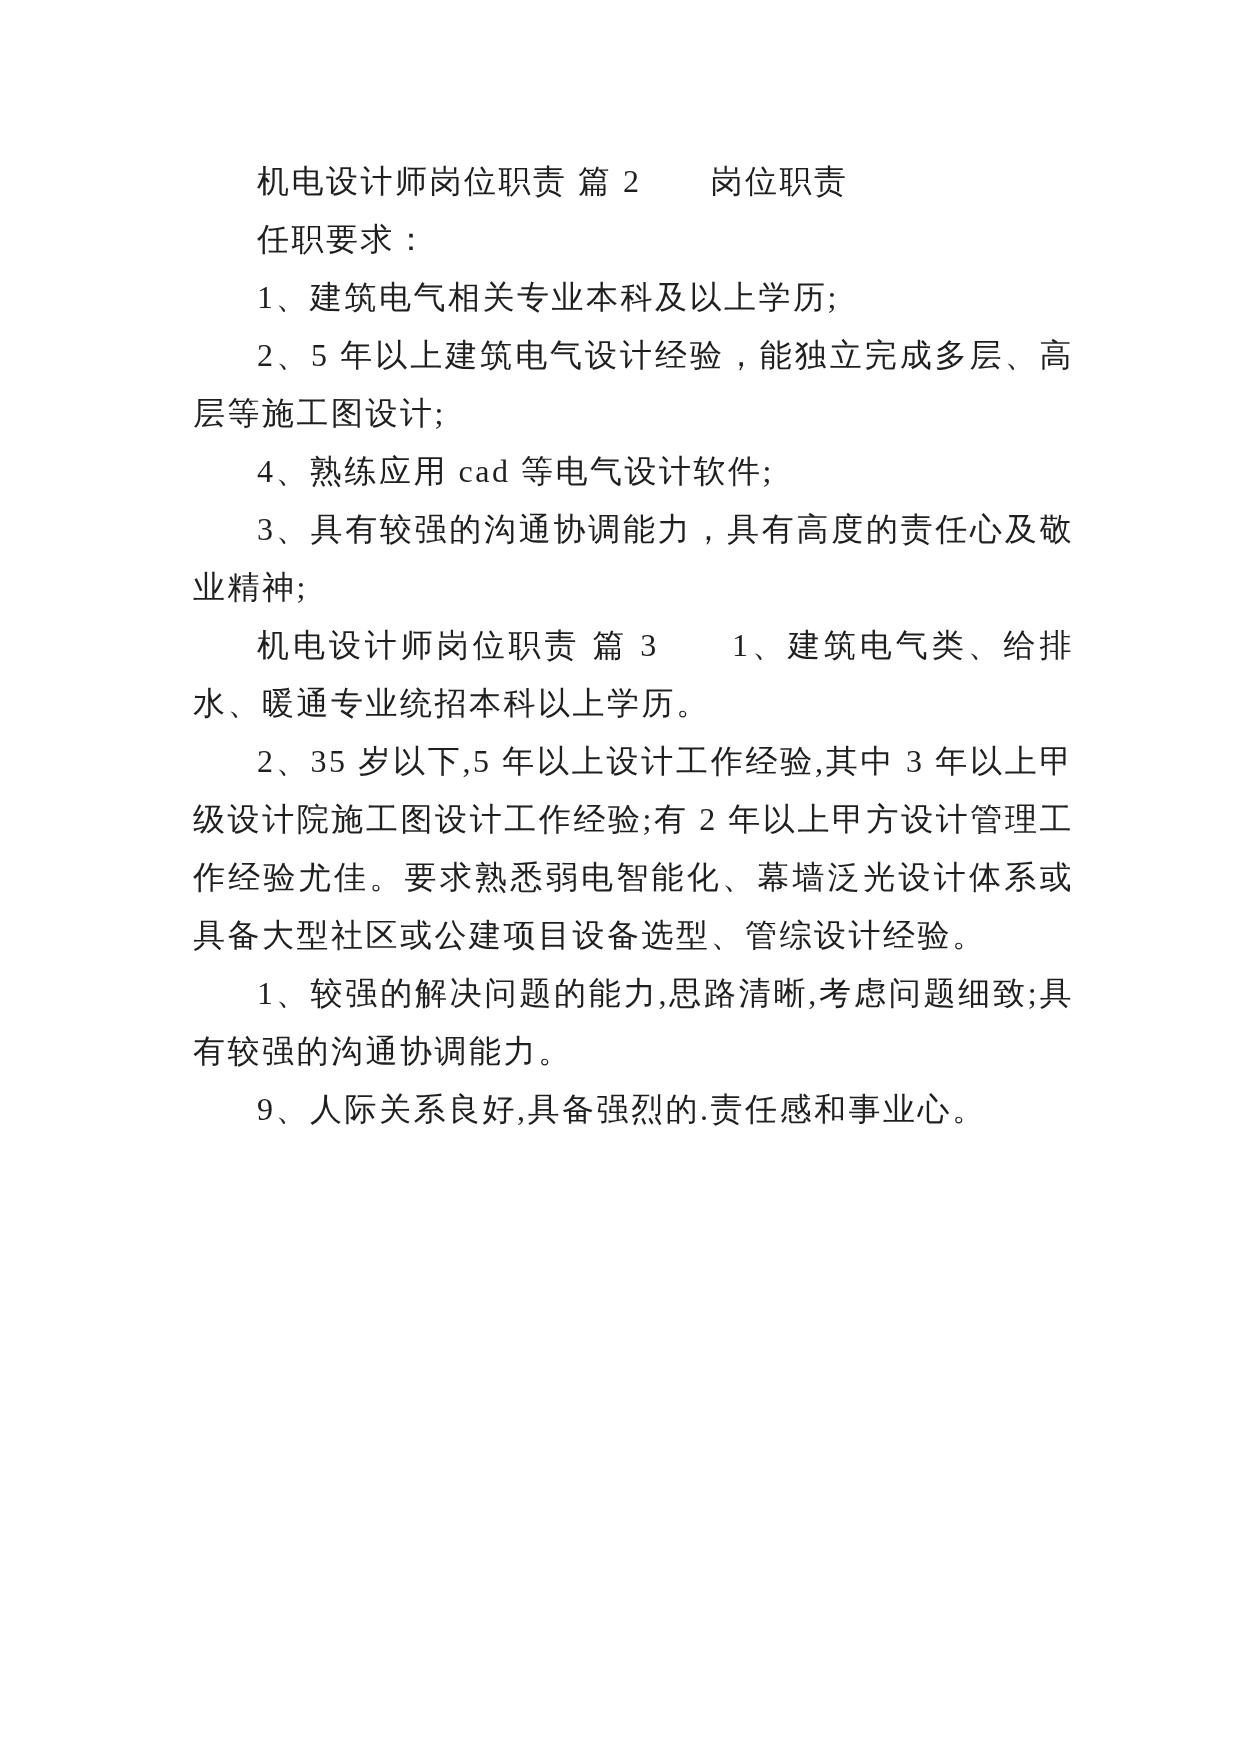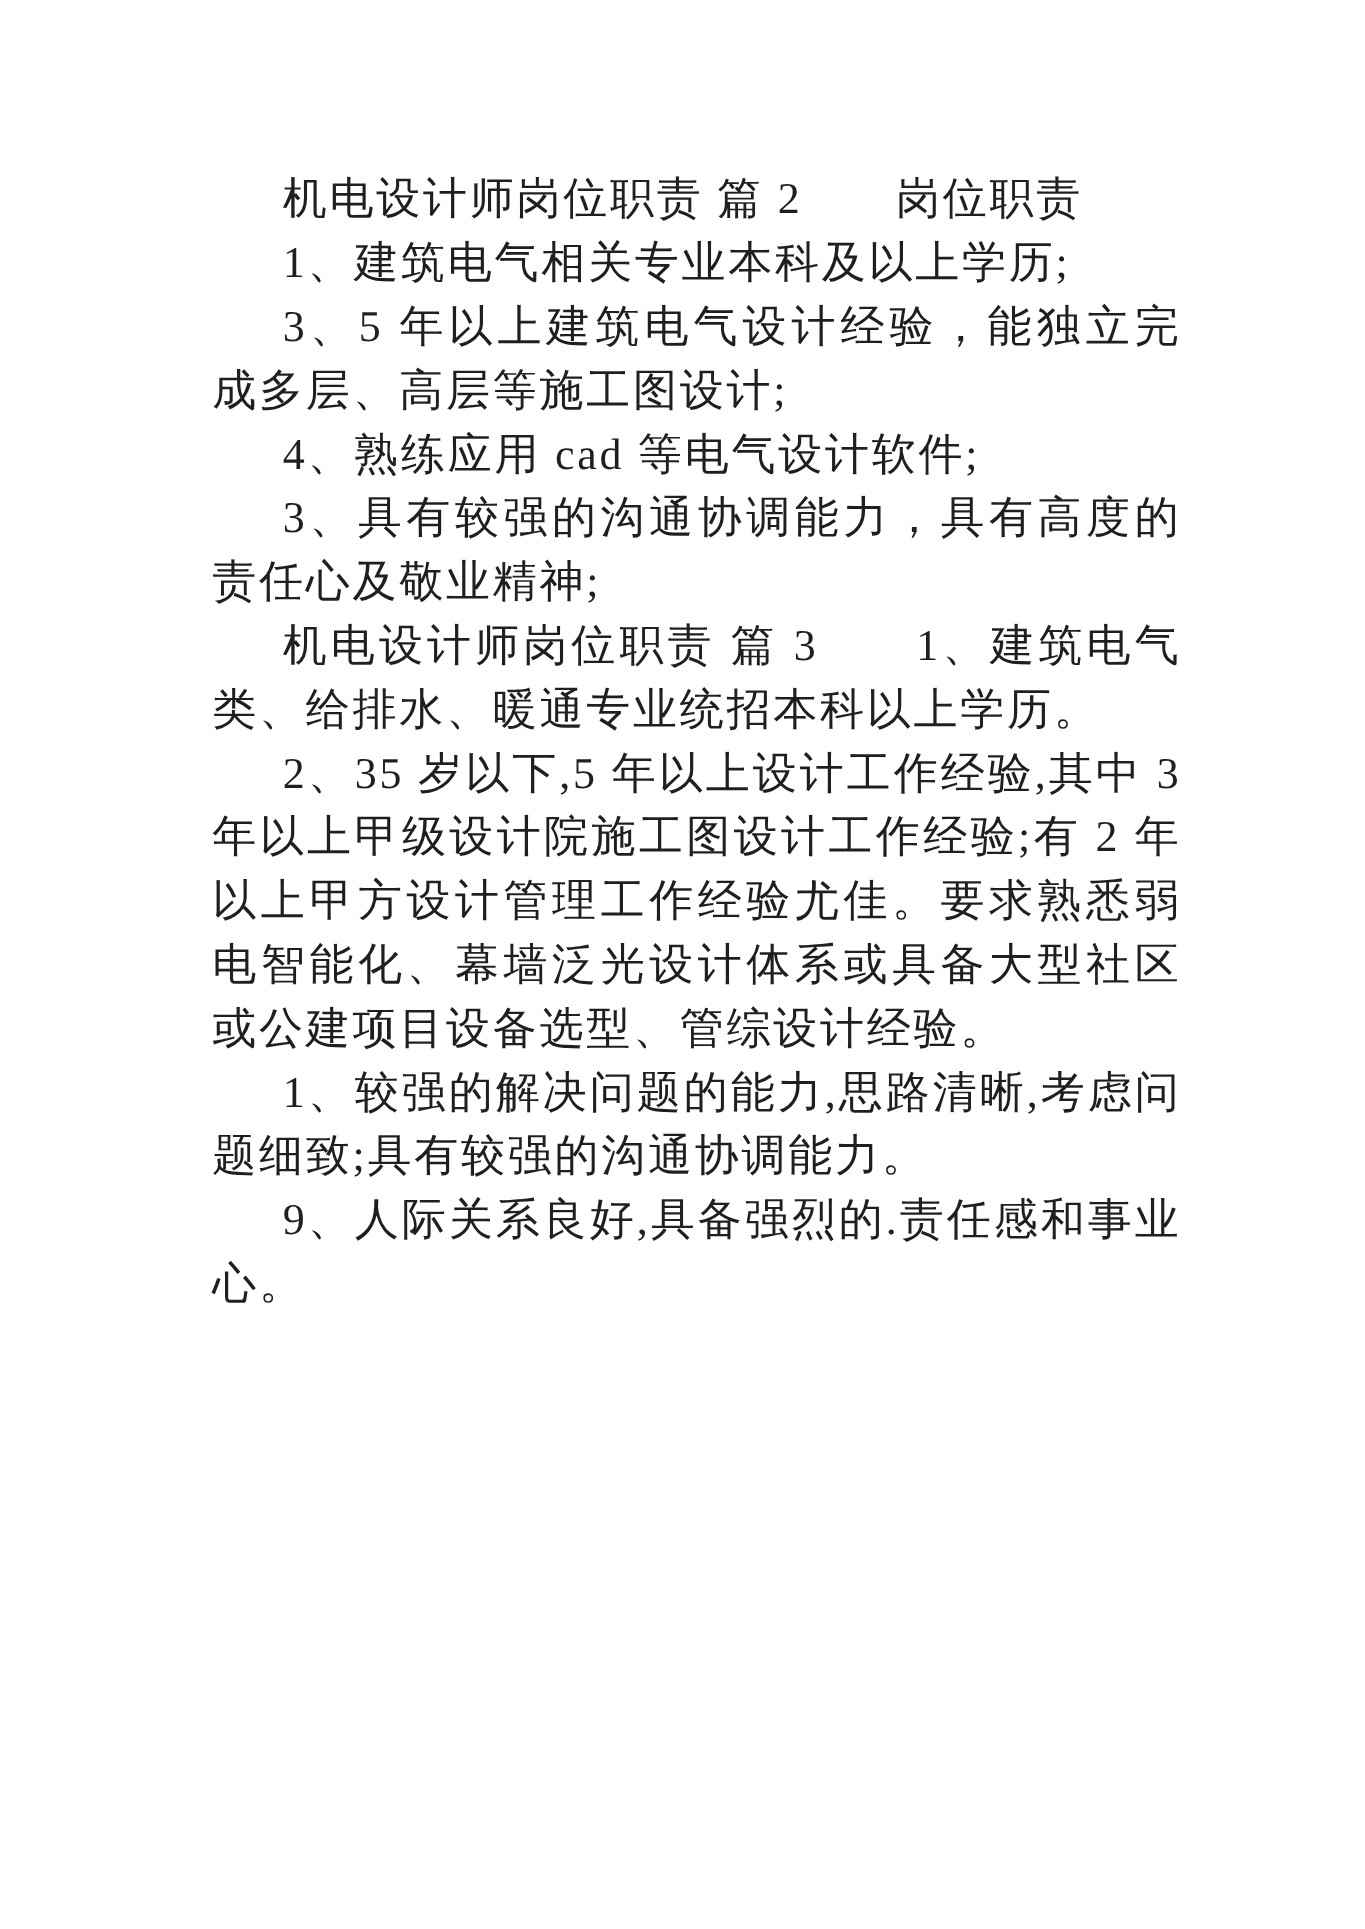--- a/index.html
+++ b/index.html
@@ -17,39 +17,40 @@
   .content {
     position: absolute;
     left: 193px;
     top: 152px;
     width: 881px;
   }
   .para {
     margin: 0;
     padding: 0;
     font-family: "Liberation Serif", "DejaVu Serif", serif;
-    font-size: 40px;
+    font-size: 32px;
     line-height: 58px;
     letter-spacing: 2.5px;
     color: #1f1f1f;
     text-indent: 64px;
     text-align: justify;
     text-align-last: left;
     word-break: break-all;
     font-weight: 400;
   }
 </style>
 </head>
 <body>
 
 <div class="page">
   <div class="content">
     <p class="para">机电设计师岗位职责 篇 2　　岗位职责</p>
+    <p class="para">任职要求：</p>
     <p class="para">1、建筑电气相关专业本科及以上学历;</p>
-    <p class="para">3、5 年以上建筑电气设计经验，能独立完成多层、高层等施工图设计;</p>
+    <p class="para">2、5 年以上建筑电气设计经验，能独立完成多层、高层等施工图设计;</p>
     <p class="para">4、熟练应用 cad 等电气设计软件;</p>
     <p class="para">3、具有较强的沟通协调能力，具有高度的责任心及敬业精神;</p>
     <p class="para">机电设计师岗位职责 篇 3　　1、建筑电气类、给排水、暖通专业统招本科以上学历。</p>
     <p class="para">2、35 岁以下,5 年以上设计工作经验,其中 3 年以上甲级设计院施工图设计工作经验;有 2 年以上甲方设计管理工作经验尤佳。要求熟悉弱电智能化、幕墙泛光设计体系或具备大型社区或公建项目设备选型、管综设计经验。</p>
     <p class="para">1、较强的解决问题的能力,思路清晰,考虑问题细致;具有较强的沟通协调能力。</p>
     <p class="para">9、人际关系良好,具备强烈的.责任感和事业心。</p>
   </div>
 </div>
 
 </body></html>

